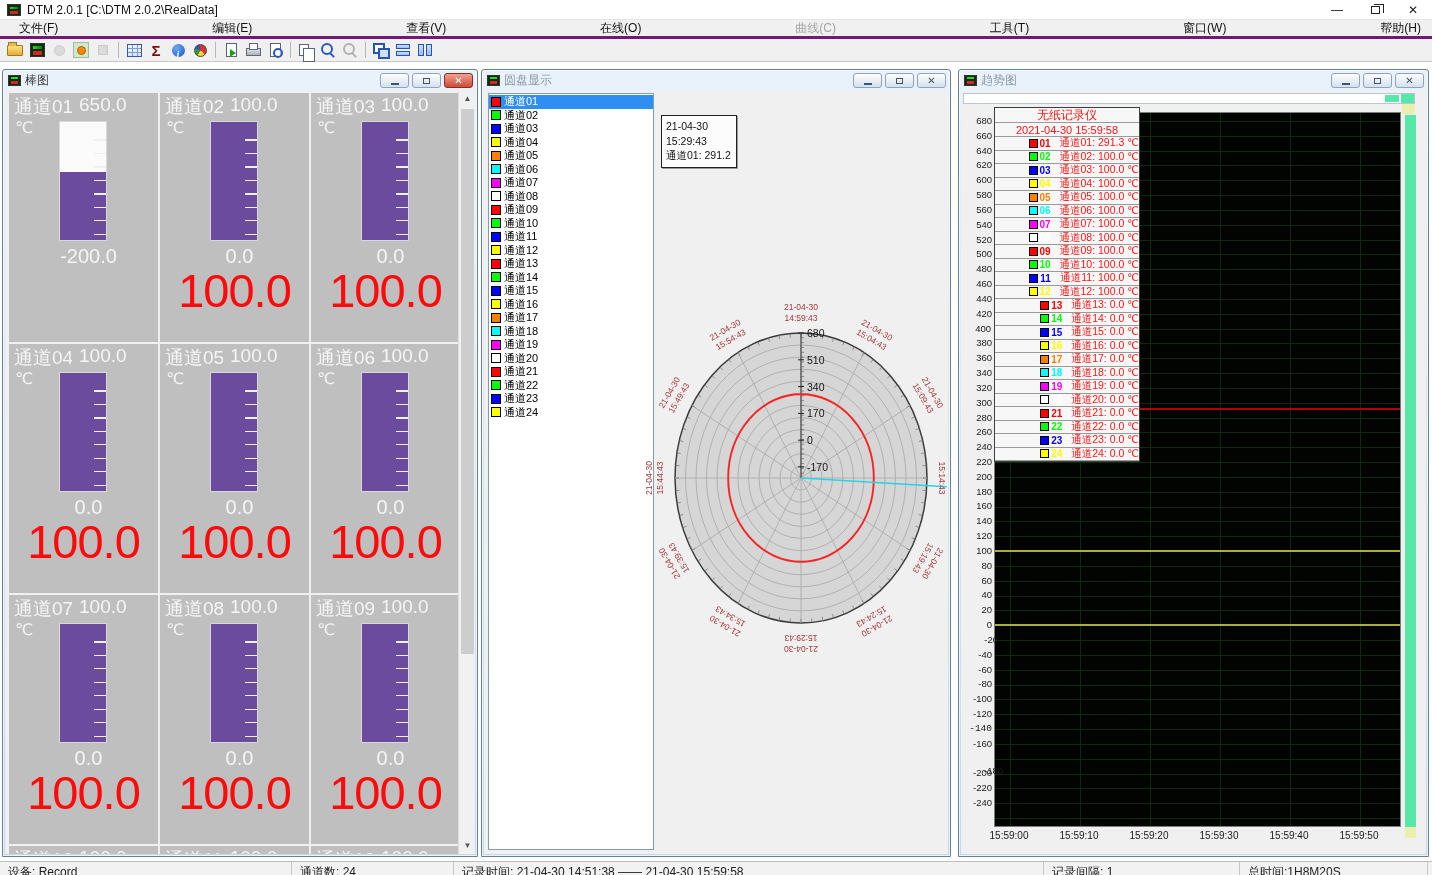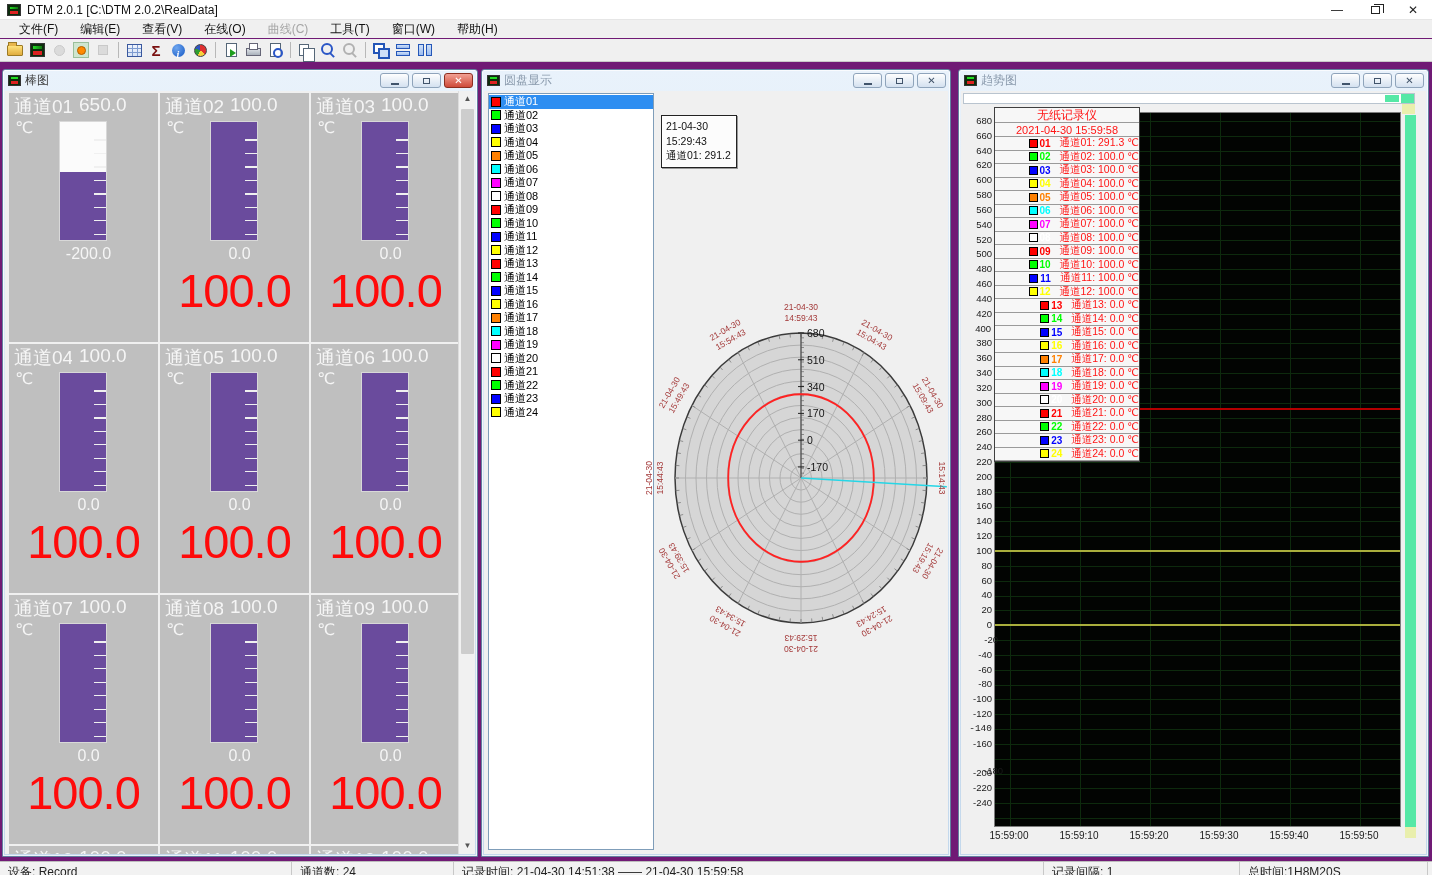--- a/index.html
+++ b/index.html
@@ -1,30 +1,30 @@
 <!DOCTYPE html>
 <html><head>
 <meta charset="utf-8">
 <style>
   html,body{margin:0;padding:0;background:#4b5560;}
   *{box-sizing:border-box;font-family:"Liberation Sans","DejaVu Sans",sans-serif;}
-  .app{position:relative;width:1432px;height:875px;background:#701a75;overflow:hidden;}
+  .app{position:relative;width:1432px;height:875px;background:#ffffff;overflow:hidden;}
 
   
   .titlebar{position:absolute;left:0;top:0;width:100%;height:20px;background:#ffffff;display:flex;align-items:center;border-bottom:1px solid #e6e6e6;}
   .app-icon{width:14px;height:12px;margin:0 6px 0 7px;background:#0d2d0d;border:1px solid #333;position:relative;flex:none;}
   .app-icon:before{content:"";position:absolute;left:2px;top:6px;width:8px;height:3px;background:#d22;}
   .app-icon:after{content:"";position:absolute;left:2px;top:2px;width:8px;height:2px;background:linear-gradient(90deg,#2d2,#171);}
   .titlebar .tt{font-size:12px;color:#111;}
   .sysbtns{position:absolute;right:0;top:0;height:20px;display:flex;}
   .sysbtn{width:38px;height:20px;display:flex;align-items:center;justify-content:center;font-size:12px;color:#222;}
   .restore-glyph{width:9px;height:8px;border:1px solid #222;position:relative;background:#fff;}
   .restore-glyph:before{content:"";position:absolute;left:2px;top:-3px;width:9px;height:8px;border:1px solid #222;border-bottom:none;border-left:none;}
 
-  .menubar{position:absolute;left:0;top:20px;width:100%;height:19px;background:#f0f0f0;display:flex;align-items:center;padding-left:8px;border-bottom:1px solid #701a75;}
+  .menubar{position:absolute;left:0;top:20px;width:100%;height:19px;background:#f0f0f0;display:flex;align-items:center;padding-left:8px;border-bottom:3px solid #701a75;justify-content:space-between;}
   .mi{font-size:12px;color:#111;padding:0 11px;line-height:19px;}
   .mi.dis{color:#a5a5a5;}
 
   .toolbar{position:absolute;left:0;top:39px;width:100%;height:23px;background:#f0f0f0;border-bottom:1px solid #c9c9c9;display:flex;align-items:center;padding-left:4px;}
   .tb{width:22px;height:20px;display:flex;align-items:center;justify-content:center;flex:none;}
   .tb.dis{opacity:.4;filter:grayscale(1);}
   .tsep{width:1px;height:16px;background:#b8b8b8;margin:0 4px;flex:none;}
   .i-folder{width:16px;height:11px;position:relative;background:linear-gradient(#ffe27a,#e0ac3e);border:1px solid #9c7a24;border-radius:1px;}
   .i-folder:before{content:"";position:absolute;top:-4px;left:0;width:7px;height:3px;background:#e8b64c;border:1px solid #9c7a24;border-bottom:none;}
   .i-appchart{width:15px;height:14px;background:#0d2d0d;border:1px solid #333;position:relative;}
@@ -78,21 +78,21 @@
   
   .bar-grid{position:absolute;left:4px;top:2px;width:451px;display:grid;grid-template-columns:repeat(3,149px);grid-auto-rows:249px;gap:2px;}
   .cell{background:#bfbfbf;position:relative;color:#f5f5f5;overflow:hidden;}
   .bhead{display:flex;padding:1px 4px 0 5px;font-size:19px;white-space:nowrap;overflow:hidden;}
   .bname{max-width:58px;overflow:hidden;flex:none;}
   .bmax{margin-left:7px;}
   .bunit{position:absolute;left:6px;top:25px;font-size:16px;}
   .gauge{position:absolute;left:50px;top:28px;width:48px;height:120px;background:#fbfbfb;border:1px solid #d8d8d8;}
   .gfill{position:absolute;left:0;right:0;bottom:0;background:#6a4b9d;}
   .gticks{position:absolute;right:0;top:5px;bottom:5px;width:12px;background:repeating-linear-gradient(to bottom,transparent 0 12px,#f0f0f0 12px 13.5px);}
-  .bmin{position:absolute;top:152px;width:100%;text-align:center;font-size:16px;padding-left:10px;}
+  .bmin{position:absolute;top:152px;width:100%;text-align:center;font-size:20px;padding-left:10px;}
   .bval{position:absolute;top:170px;width:100%;text-align:center;font-size:47px;color:#ff0a0a;letter-spacing:-1px;}
   .vscroll{position:absolute;right:0;top:0;bottom:0;width:17px;background:#f1f1f1;border-left:1px solid #ddd;}
   .varrow{position:absolute;left:0;width:17px;height:16px;text-align:center;font-size:8px;color:#555;line-height:16px;}
   .vthumb{position:absolute;left:2px;width:13px;background:#cdcdcd;border-radius:1px;}
 
   
   .chan-list{position:absolute;left:4px;top:2px;bottom:4px;width:166px;background:#fff;border:1px solid #7f9db9;padding-top:1px;}
   .cl-item{height:13.5px;display:flex;align-items:center;gap:3px;padding-left:2px;font-size:11px;color:#000;}
   .cl-item.sel{background:#2e8ef1;color:#fff;}
   .swatch{width:10px;height:10px;border:1px solid #000;flex:none;}

